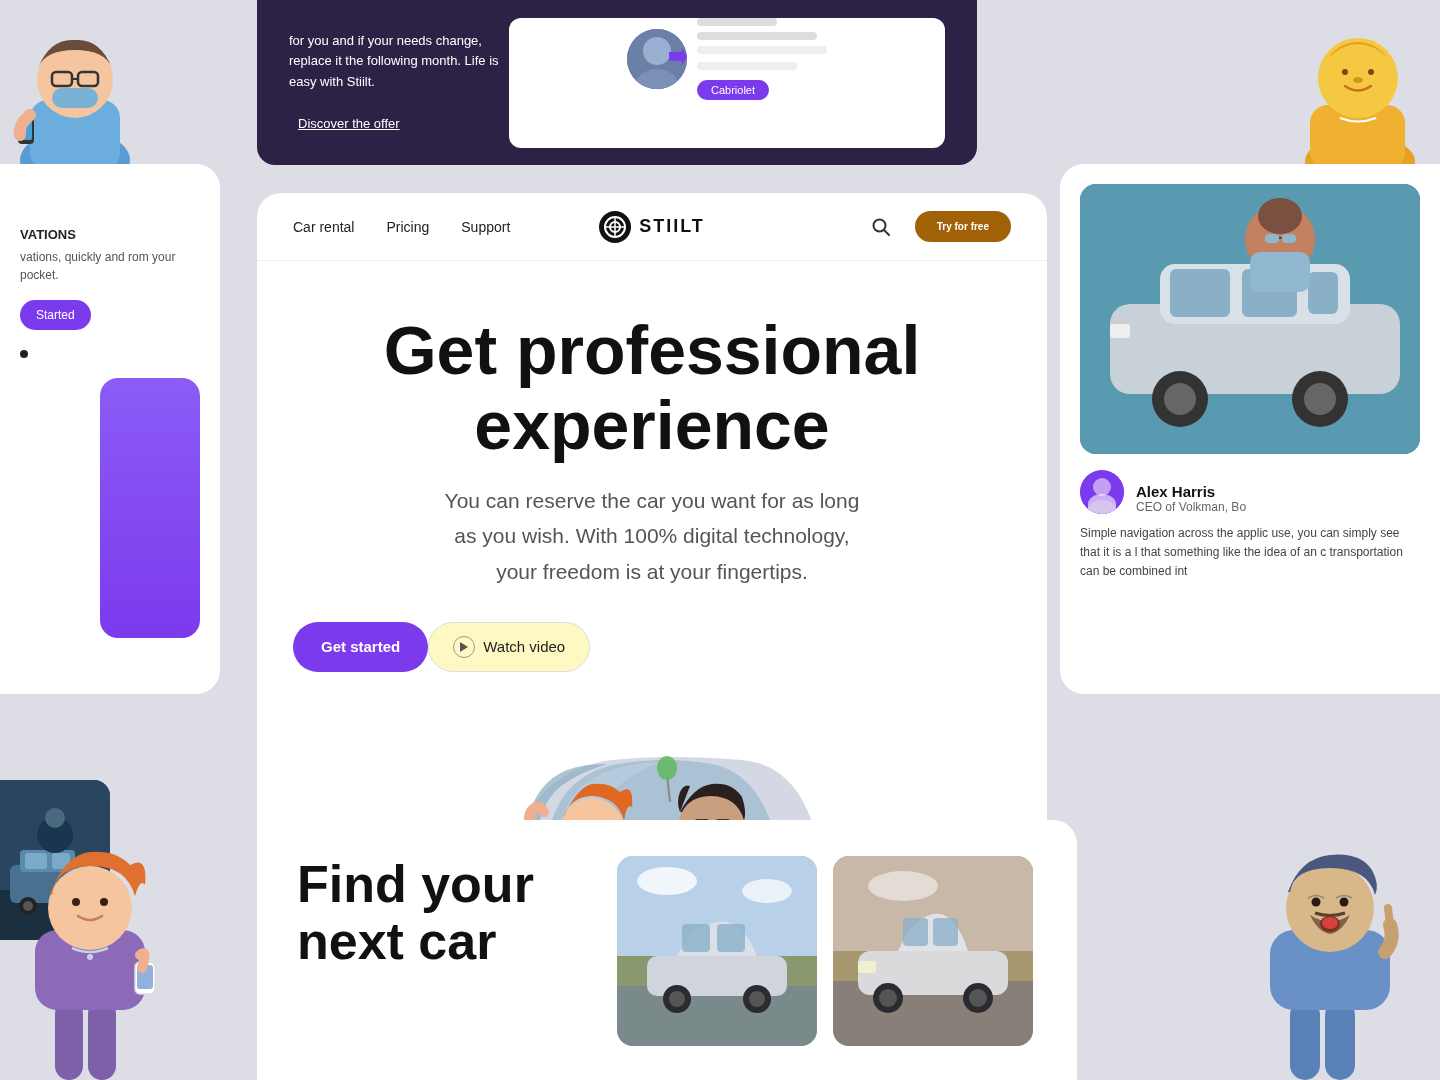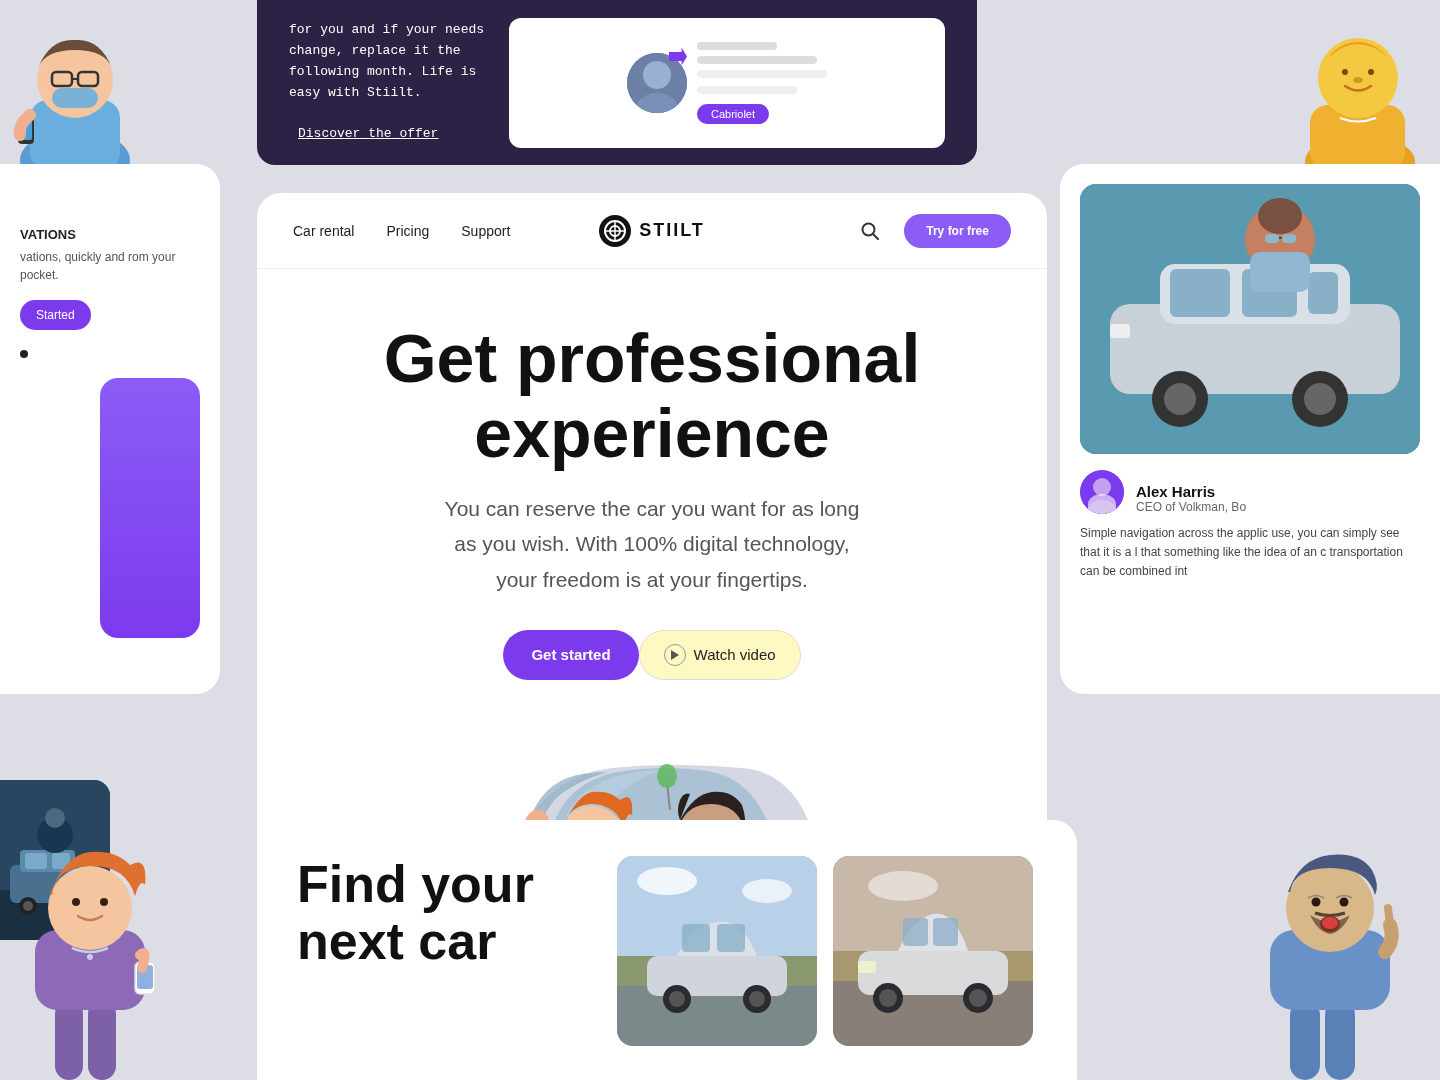--- a/index.html
+++ b/index.html
@@ -30,38 +30,37 @@
       align-items: center;
       justify-content: space-between;
       padding: 18px 32px;
       overflow: hidden;
     }
     .top-strip-content {
       color: #fff;
       font-size: 13px;
       line-height: 1.6;
       max-width: 220px;
-      font-family: Liberation Mono, monospace;
     }
     .discover-link {
       color: #fff;
       text-decoration: underline;
       font-size: 13px;
       cursor: pointer;
       margin-left: 9px;
     }
     .top-strip-mockup {
       width: 460px;
       height: 130px;
       background: #fff;
       border-radius: 12px;
       position: relative;
       overflow: hidden;
       display: flex;
-      align-items: center;
+      align-items: flex-start;
       justify-content: center;
     }
     .mockup-inner {
       display: flex;
       align-items: center;
       gap: 10px;
     }
     .avatar-circle {
       width: 60px; height: 60px;
       border-radius: 50%;
@@ -238,21 +237,21 @@
       padding: 0;
       overflow: hidden;
       min-height: 570px;
     }
 
     
     .nav {
       display: flex;
       align-items: center;
       padding: 0 36px;
-      height: 76px;
+      height: 68px;
       border-bottom: 1px solid #f0f0f0;
     }
     .nav-links {
       display: flex;
       gap: 32px;
       flex: 1;
     }
     .nav-link {
       font-size: 14px;
       color: #222;
@@ -293,26 +292,26 @@
     .search-icon-btn {
       width: 36px; height: 36px;
       display: flex;
       align-items: center;
       justify-content: center;
       cursor: pointer;
       color: #333;
       font-size: 16px;
     }
     .try-free-btn {
-      background: #8b5cf6;
+      background: #a16207;
       color: #fff;
       border: none;
       padding: 10px 22px;
       border-radius: 24px;
-      font-size: 12px;
+      font-size: 10px;
       font-weight: 600;
       cursor: pointer;
     }
 
     
     .hero {
       padding: 52px 36px 0;
       text-align: center;
     }
     .hero-title {
@@ -324,21 +323,20 @@
     }
     .hero-subtitle {
       font-size: 21px;
       color: #555;
       line-height: 1.7;
       max-width: 420px;
       margin: 0 auto 32px;
     }
     .hero-buttons {
       display: flex;
-      justify-content: center;
       margin-bottom: 40px;
     }
     .get-started-btn {
       background: #7c3aed;
       color: #fff;
       border: none;
       padding: 14px 28px;
       border-radius: 30px;
       font-size: 15px;
       font-weight: 600;

